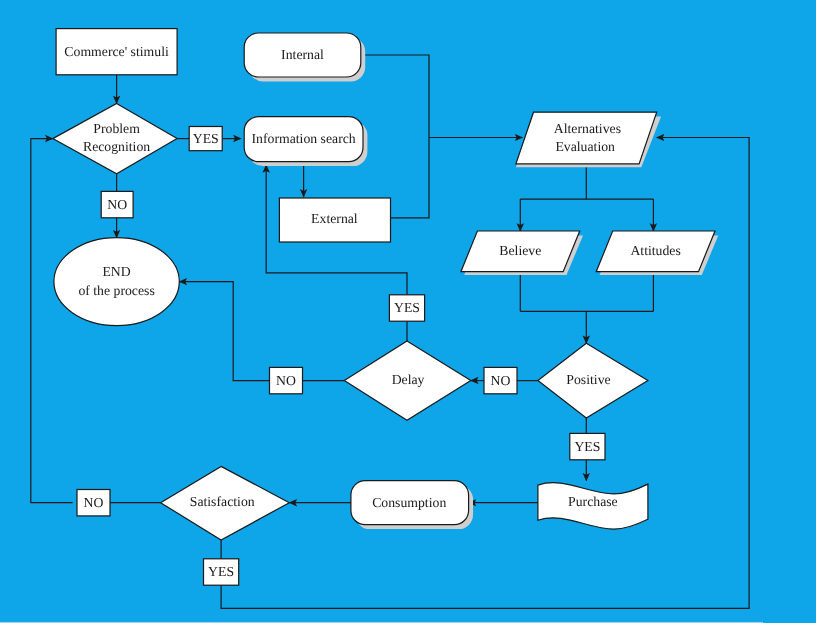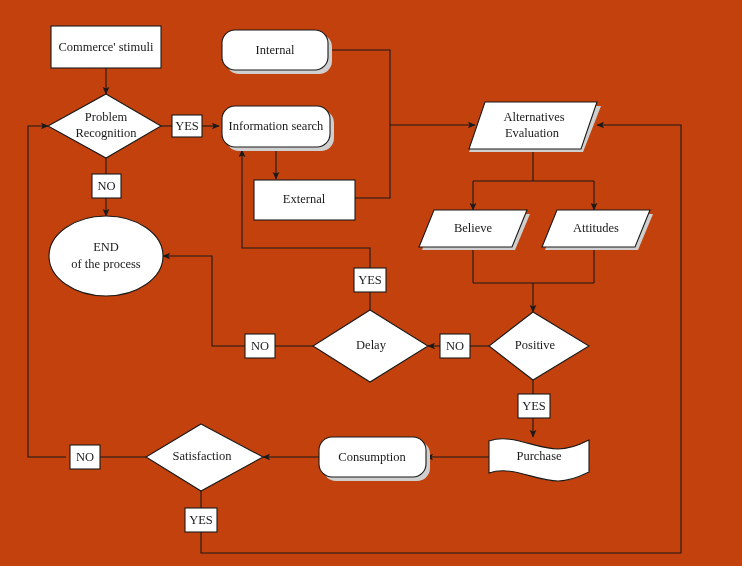--- a/index.html
+++ b/index.html
@@ -10,21 +10,21 @@
   body {
     width: 742px;
     height: 566px;
     overflow: hidden;
     font-family: "Liberation Serif", "DejaVu Serif", serif;
   }
   #diagram-root {
     position: relative;
     width: 742px;
     height: 566px;
-    background: #c2410c;
+    background: #0ea5e9;
   }
   svg#flowchart {
     display: block;
     width: 742px;
     height: 566px;
   }
   .shape {
     fill: #ffffff;
     stroke: #1a1a1a;
     stroke-width: 1.1;

